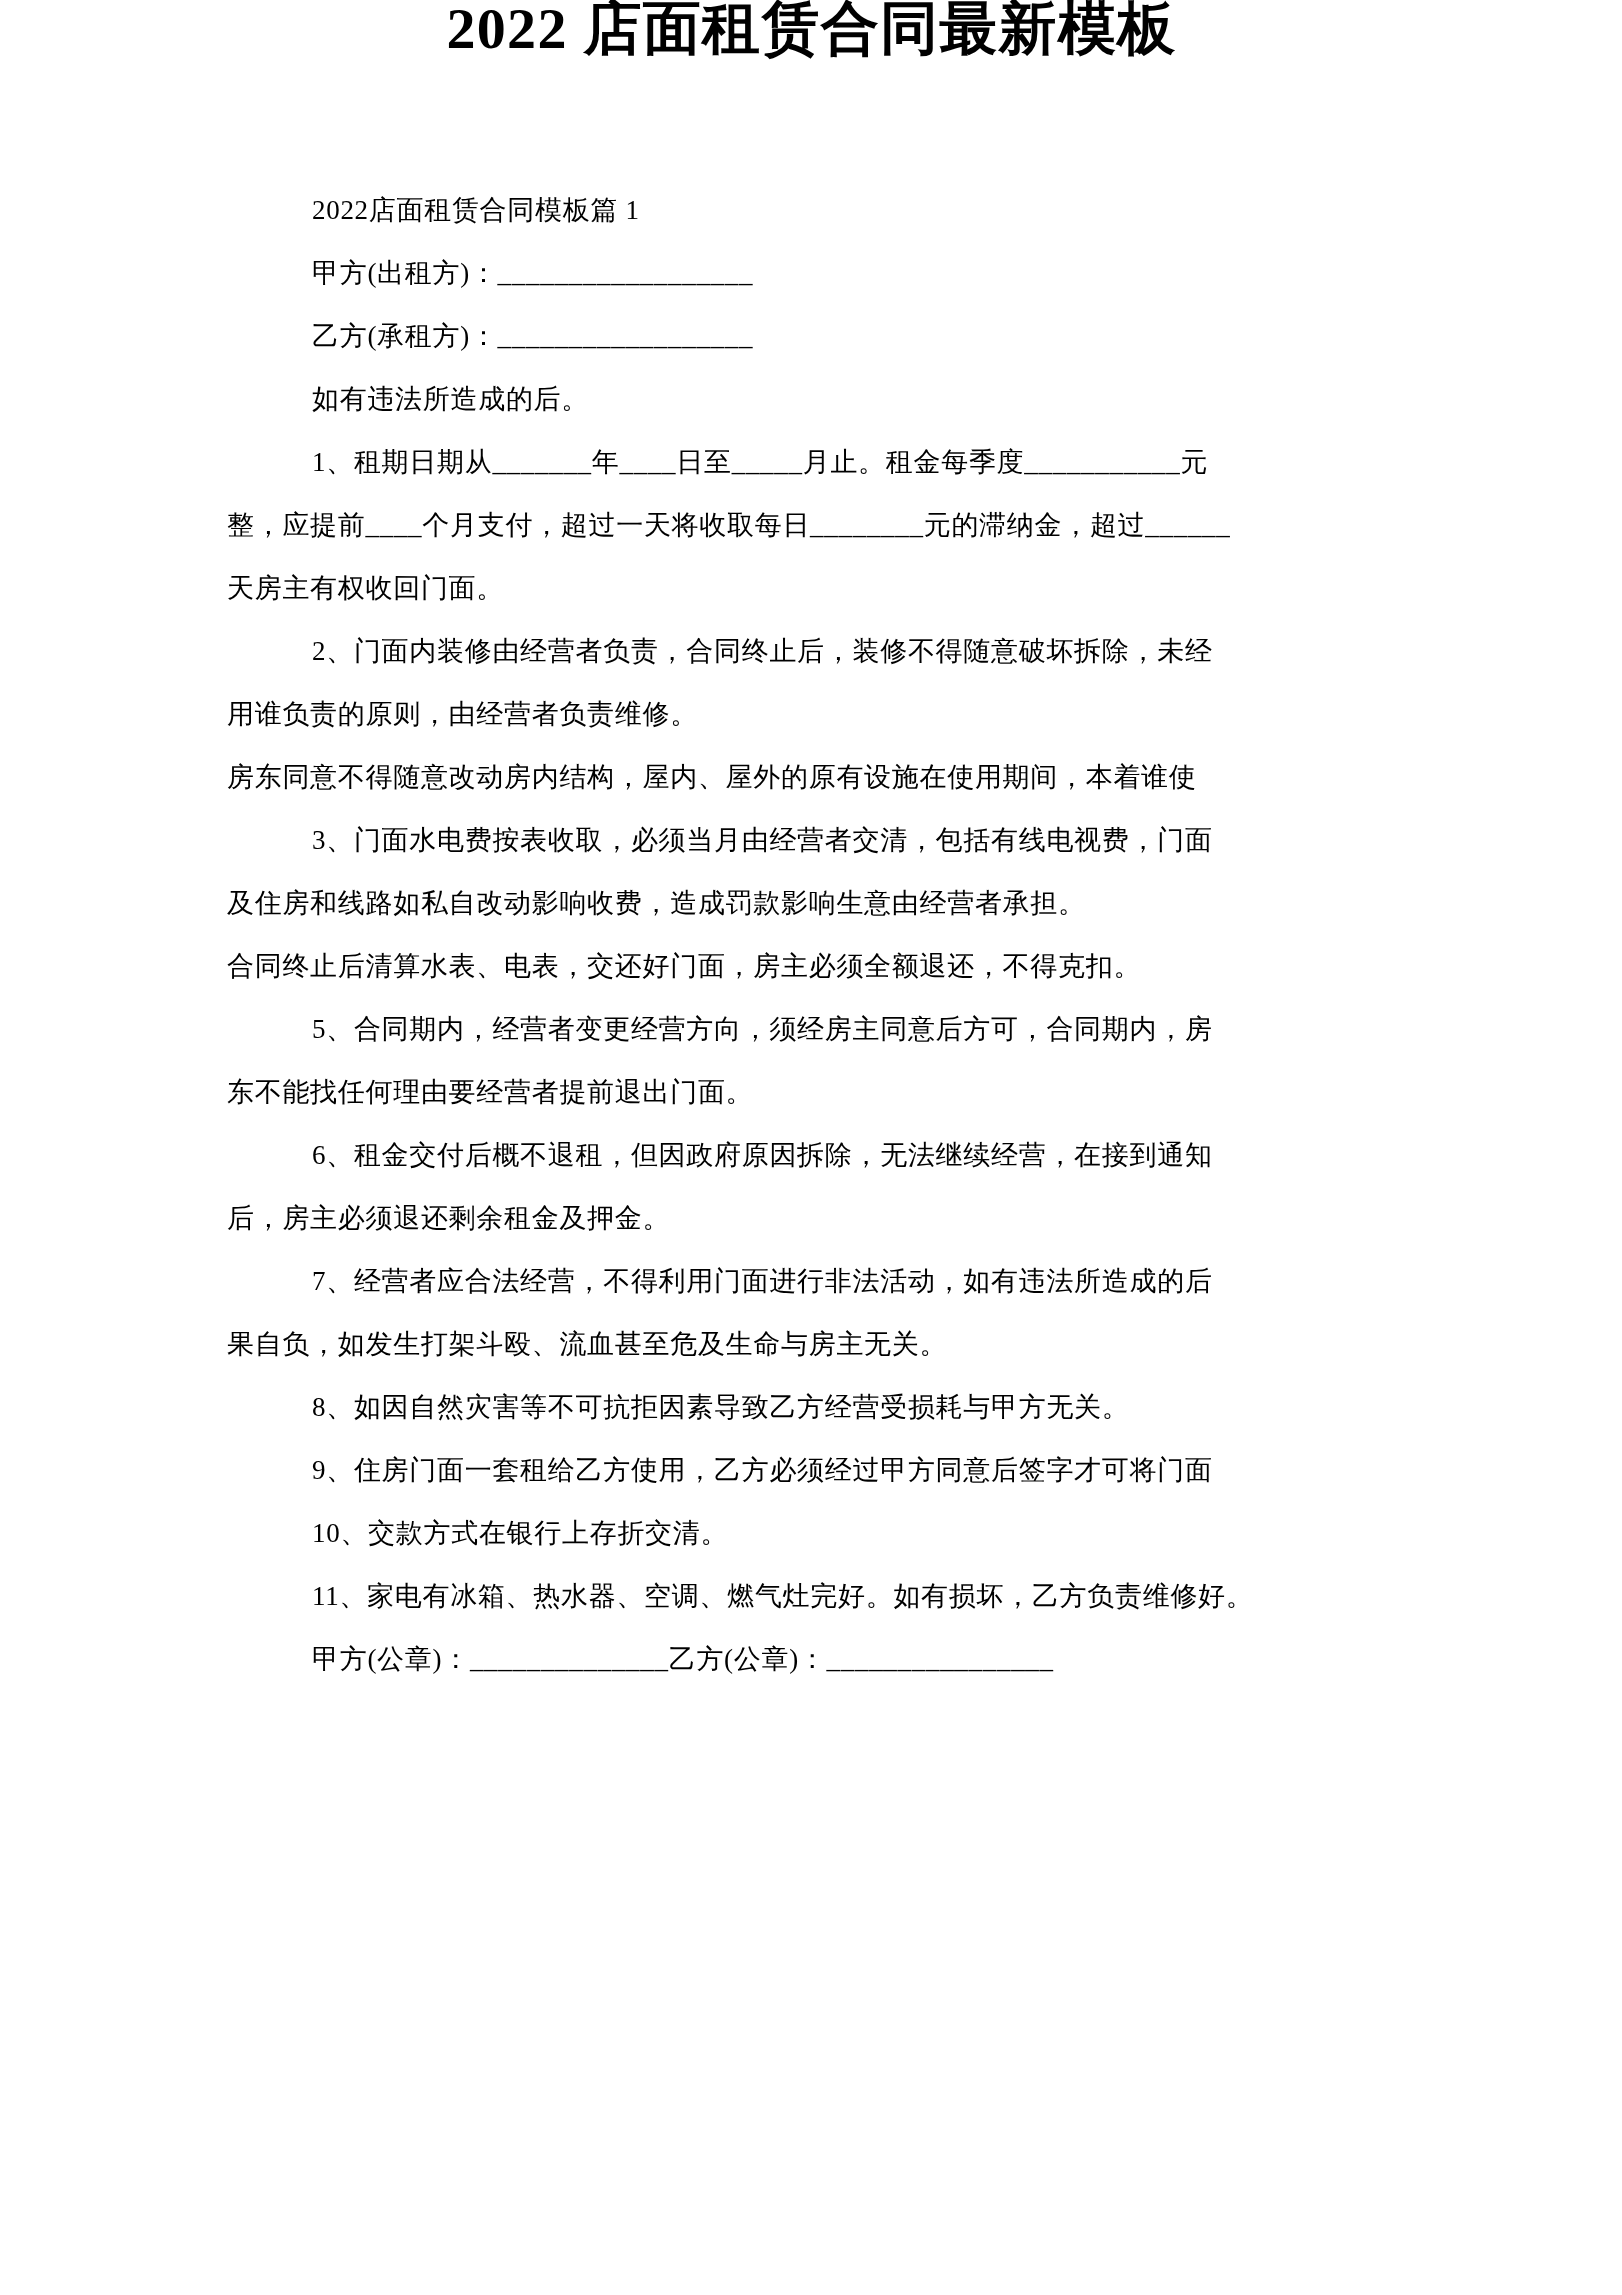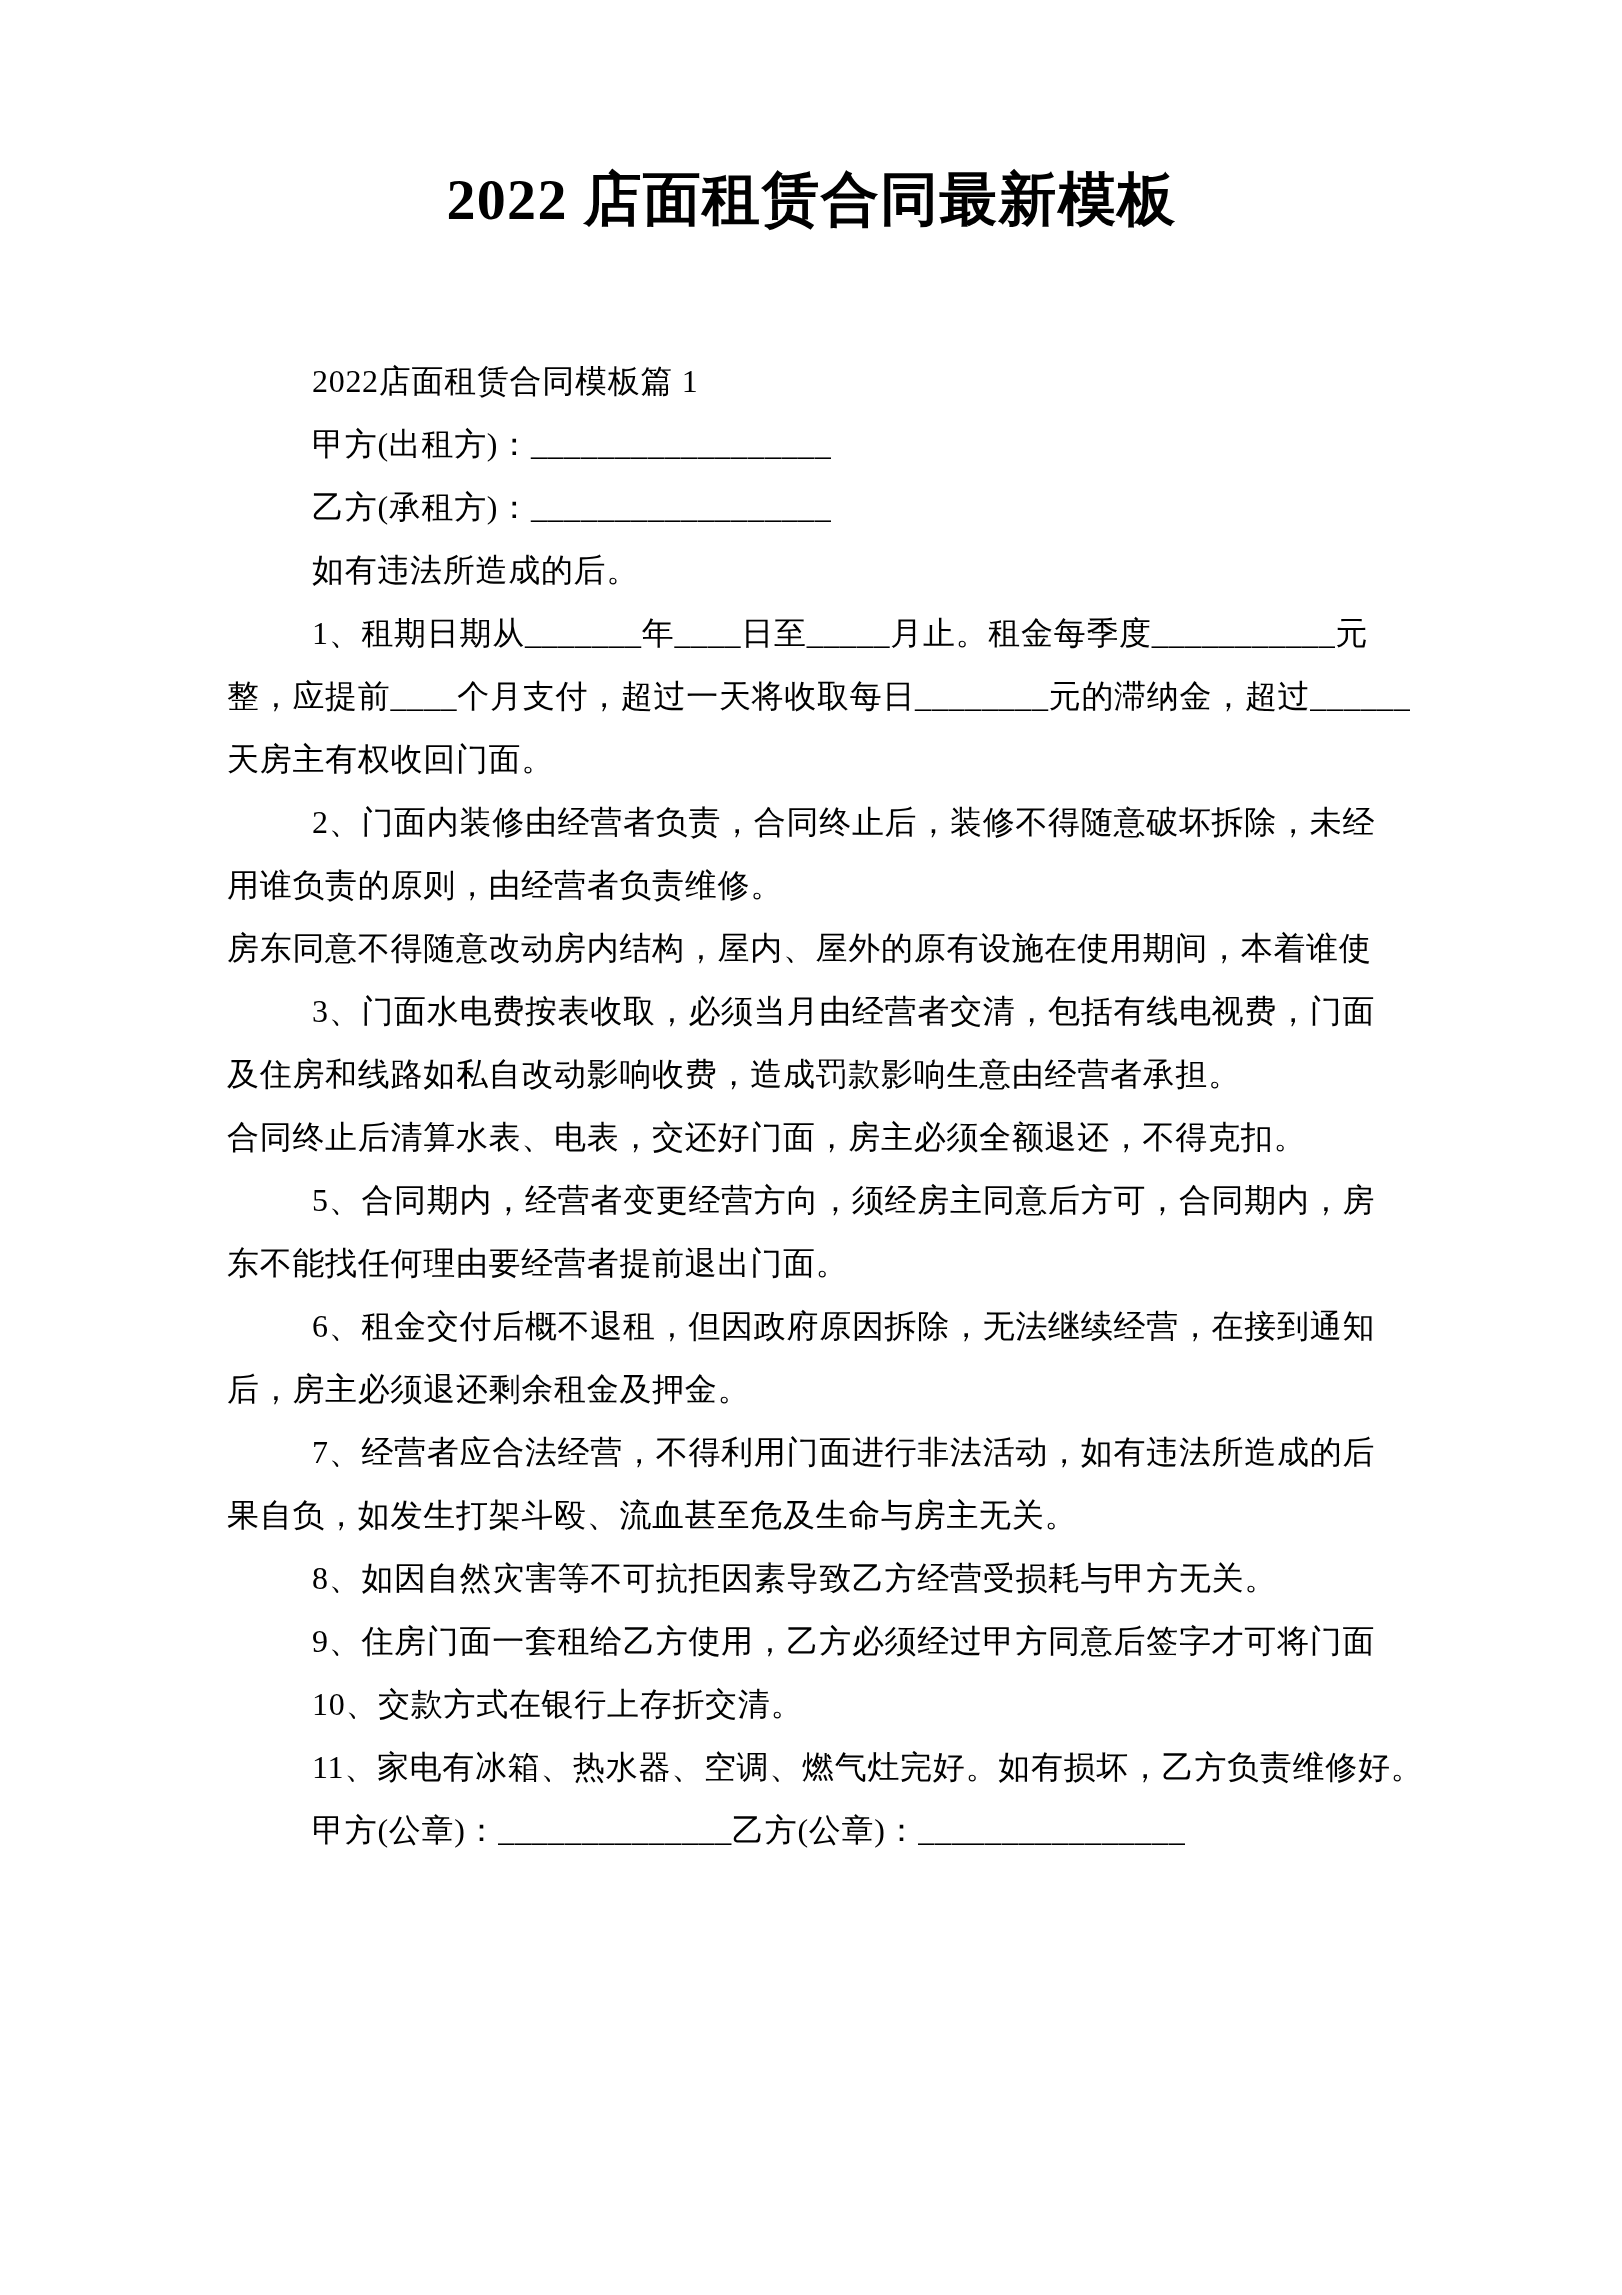--- a/index.html
+++ b/index.html
@@ -7,31 +7,30 @@
     position: relative;
     width: 1623px;
     height: 2295px;
     background: #ffffff;
     color: #000000;
     font-family: "Liberation Serif", "DejaVu Serif", serif;
     overflow: hidden;
   }
   .doc-title {
     margin: 0;
-    padding-top: 171px;
     text-align: center;
     font-size: 58px;
     line-height: 58px;
     font-weight: 700;
     letter-spacing: 1.3px;
     white-space: nowrap;
   }
   .content {
     margin: 121px 196px 0 227px;
-    font-size: 32px;
+    font-size: 27px;
   }
   .line {
     height: 63px;
     line-height: 63px;
     white-space: nowrap;
     letter-spacing: 0.7px;
   }
   .indent { padding-left: 85px; }
 </style>
 </head>

